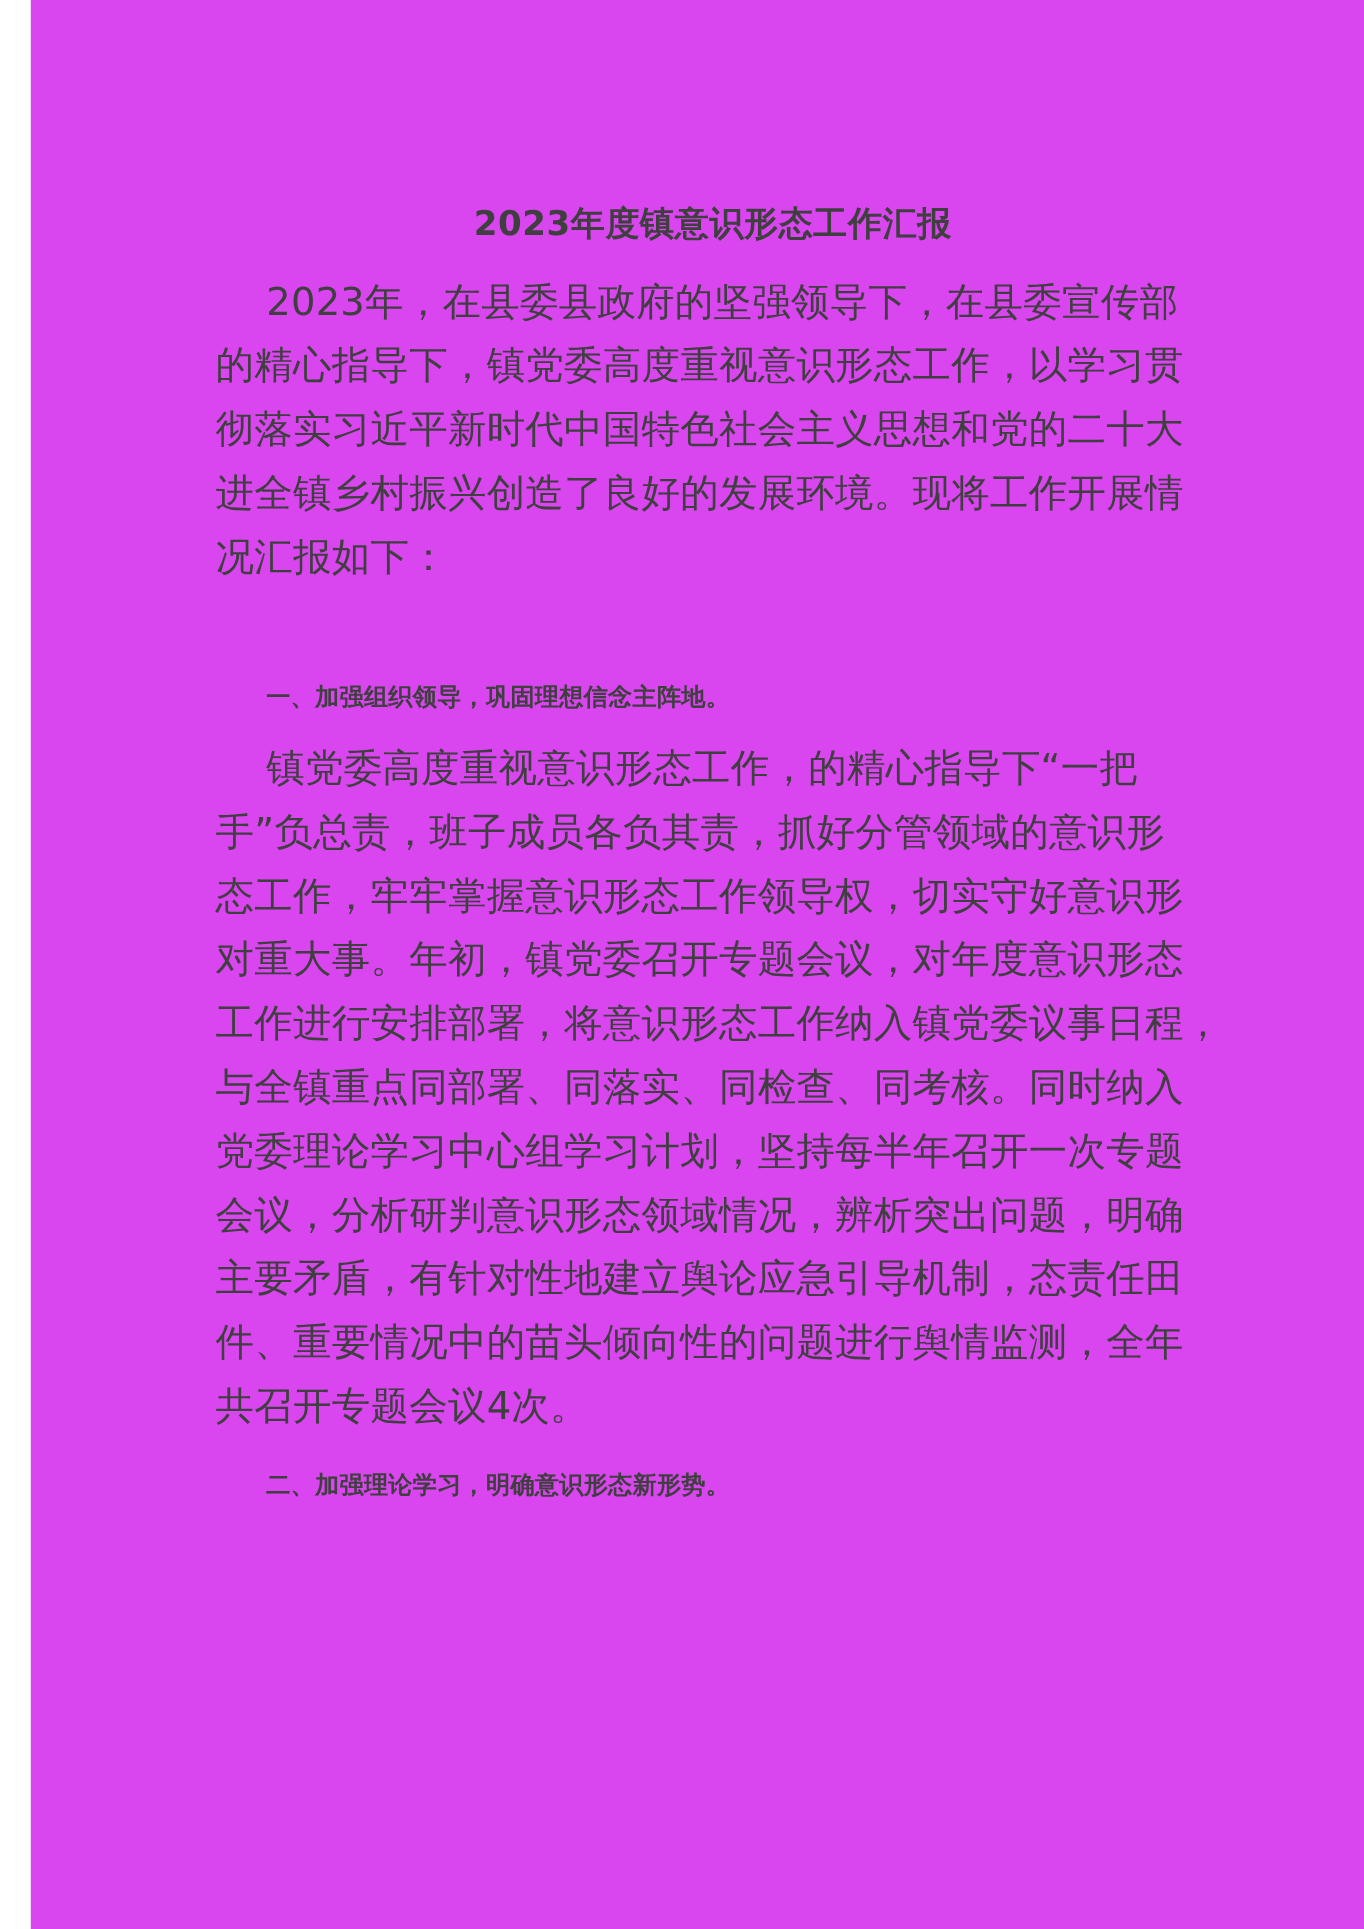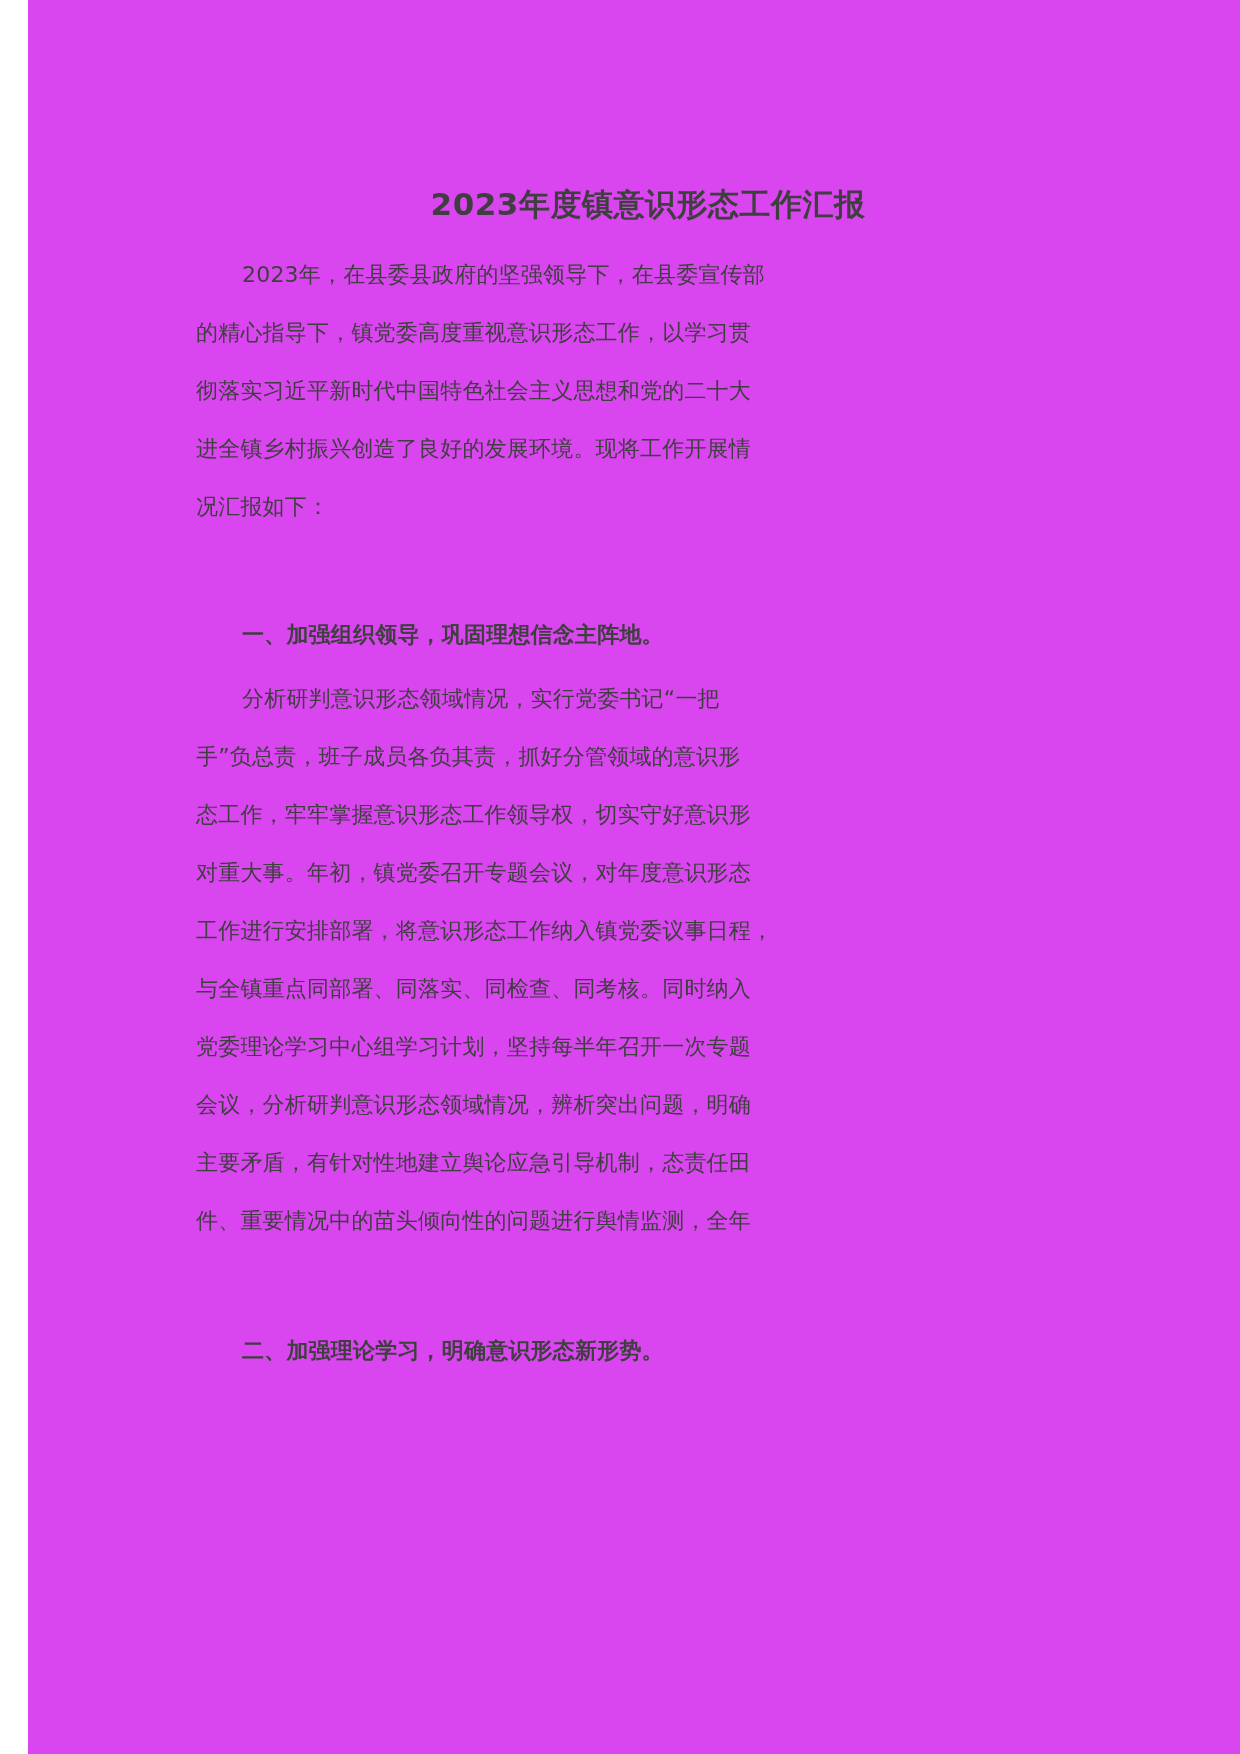--- a/index.html
+++ b/index.html
@@ -38,21 +38,21 @@
     }
     .body-block {
       position: absolute;
       left: 168px;
       width: 792px;
     }
     .line {
       display: block;
       height: 58px;
       line-height: 58px;
-      font-size: 22px;
+      font-size: 35px;
       white-space: nowrap;
       letter-spacing: 0.2px;
     }
     .indent {
       padding-left: 46px;
     }
     .heading-line {
       font-weight: bold;
       font-size: 22px;
     }
@@ -70,29 +70,30 @@
     <span class="line">彻落实习近平新时代中国特色社会主义思想和党的二十大</span>
     <span class="line">进全镇乡村振兴创造了良好的发展环境。现将工作开展情</span>
     <span class="line">况汇报如下：</span>
   </div>
 
   <div class="body-block" style="top:606px;">
     <span class="line indent heading-line">一、加强组织领导，巩固理想信念主阵地。</span>
   </div>
 
   <div class="body-block" style="top:670px;">
-    <span class="line indent">分析研判意识形态领域情况，实行党委书记“一把</span>
+    <span class="line indent">镇党委高度重视意识形态工作，的精心指导下“一把</span>
     <span class="line">手”负总责，班子成员各负其责，抓好分管领域的意识形</span>
     <span class="line">态工作，牢牢掌握意识形态工作领导权，切实守好意识形</span>
     <span class="line">对重大事。年初，镇党委召开专题会议，对年度意识形态</span>
     <span class="line">工作进行安排部署，将意识形态工作纳入镇党委议事日程，</span>
     <span class="line">与全镇重点同部署、同落实、同检查、同考核。同时纳入</span>
     <span class="line">党委理论学习中心组学习计划，坚持每半年召开一次专题</span>
     <span class="line">会议，分析研判意识形态领域情况，辨析突出问题，明确</span>
     <span class="line">主要矛盾，有针对性地建立舆论应急引导机制，态责任田</span>
     <span class="line">件、重要情况中的苗头倾向性的问题进行舆情监测，全年</span>
+    <span class="line">共召开专题会议4次。</span>
   </div>
 
   <div class="body-block" style="top:1322px;">
     <span class="line indent heading-line">二、加强理论学习，明确意识形态新形势。</span>
   </div>
 
 </div>
 
 </body></html>

